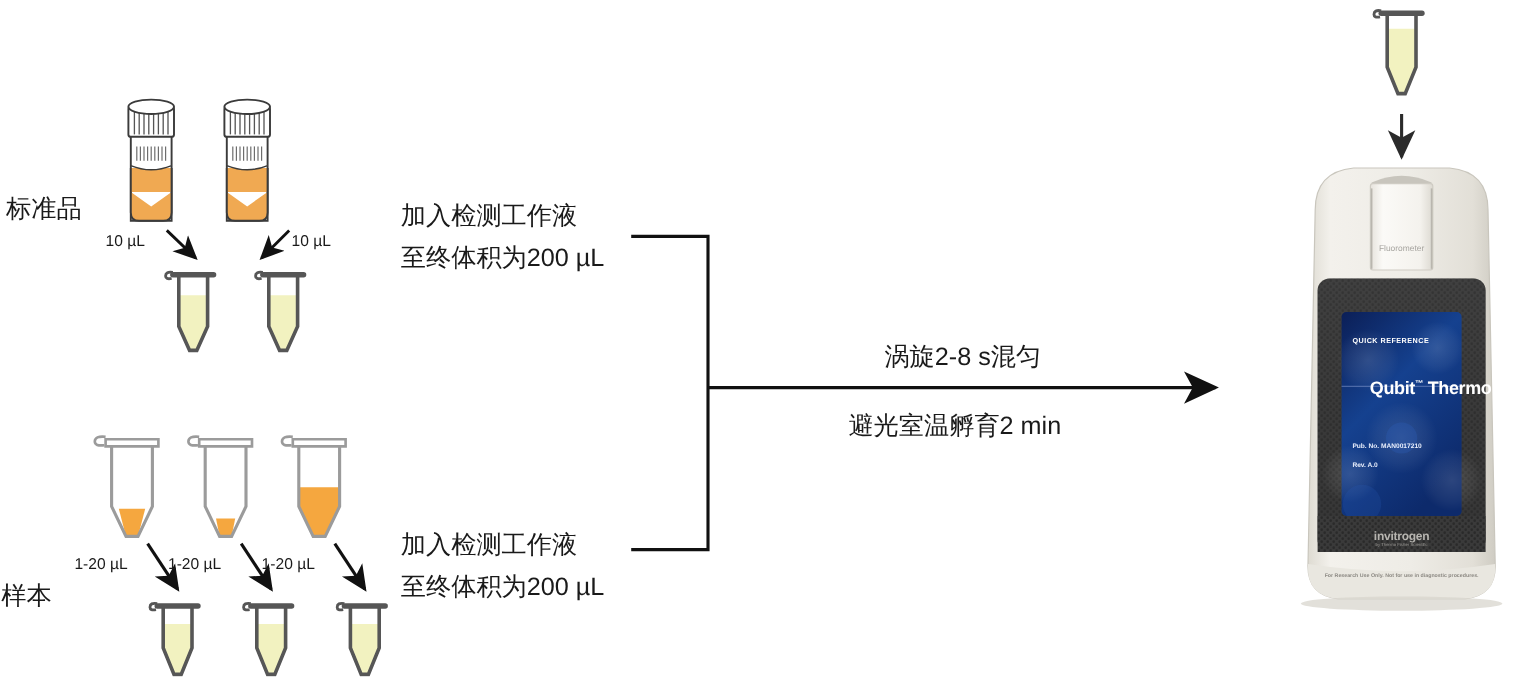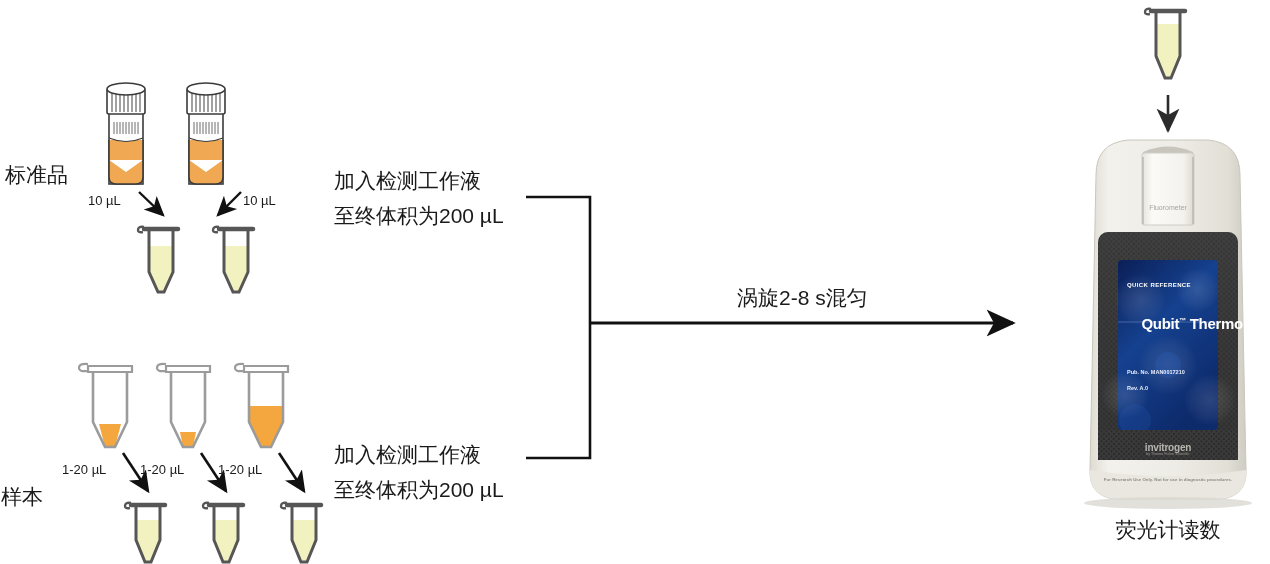--- a/index.html
+++ b/index.html
@@ -252,30 +252,30 @@
 
   <div class="lbl lbl-section" style="left:1px; top:482px;">样本</div>
   <div class="lbl lbl-vol" style="left:62px; top:461px;">1-20 µL</div>
   <div class="lbl lbl-vol" style="left:140px; top:461px;">1-20 µL</div>
   <div class="lbl lbl-vol" style="left:218px; top:461px;">1-20 µL</div>
 
   <div class="lbl lbl-step" style="left:334px; top:437px;">加入检测工作液</div>
   <div class="lbl lbl-step" style="left:334px; top:472px;">至终体积为200 µL</div>
 
   <div class="lbl lbl-step" style="left:737px; top:280px;">涡旋2-8 s混匀</div>
+  <div class="lbl lbl-step" style="left:707px; top:338px;">避光室温孵育2 min</div>
 
   <div class="lbl" style="left:1142px; top:203px; width:52px; text-align:center; font-size:7px; color:#a6a49f;">Fluorometer</div>
 
   <div class="lbl" style="left:1127px; top:281px; font-size:6px; font-weight:bold; color:#ffffff; letter-spacing:0.4px;">QUICK REFERENCE</div>
   <div class="lbl" style="left:1126px; top:291px; font-size:15px; font-weight:bold; color:#ffffff; letter-spacing:-0.3px;">
     <span>Qubit</span><span style="font-size:7px; vertical-align:super;">™</span><span> Thermo</span>
   </div>
   <div class="lbl" style="left:1127px; top:369px; font-size:5.5px; font-weight:bold; color:#e8eefc;">Pub. No. MAN0017210</div>
   <div class="lbl" style="left:1127px; top:385px; font-size:5.5px; font-weight:bold; color:#e8eefc;">Rev. A.0</div>
 
   <div class="lbl" style="left:1098px; top:441px; width:140px; text-align:center; font-size:10px; font-weight:bold; color:#b7b5b0; letter-spacing:-0.2px;">invitrogen</div>
   <div class="lbl" style="left:1098px; top:452px; width:140px; text-align:center; font-size:3.6px; color:#9b9995;">by Thermo Fisher Scientific</div>
 
   <div class="lbl" style="left:1090px; top:477px; width:156px; text-align:center; font-size:4.4px; font-weight:bold; color:#8d8a84;">For Research Use Only. Not for use in diagnostic procedures.</div>
 
-  <div class="lbl lbl-caption" style="left:1090px; top:515px; width:156px; text-align:center;">荧光计读数</div>
 
 </div>
 
 </body></html>

